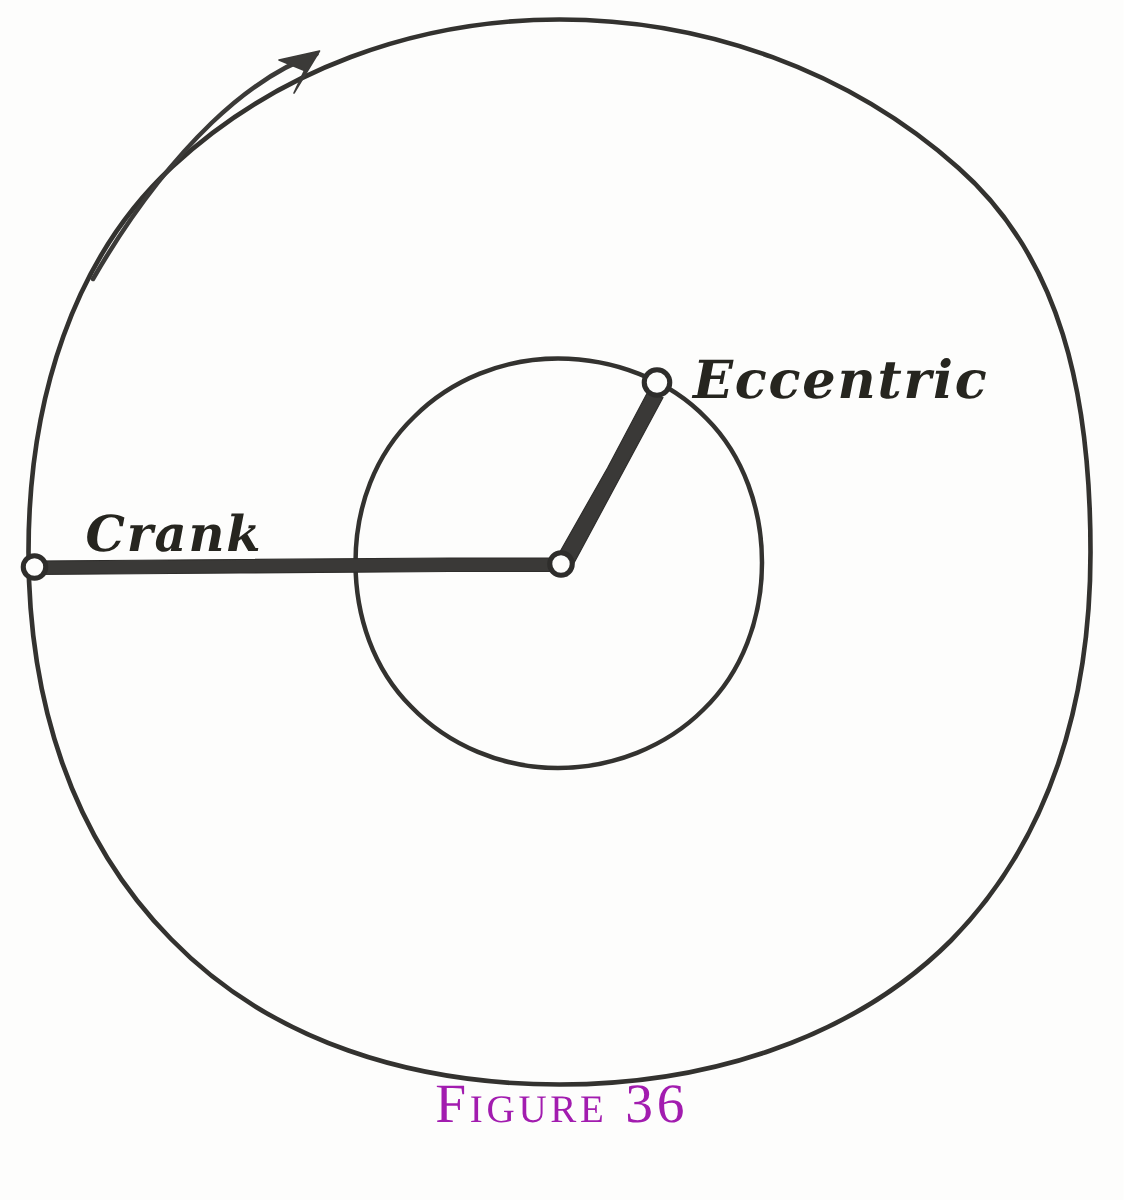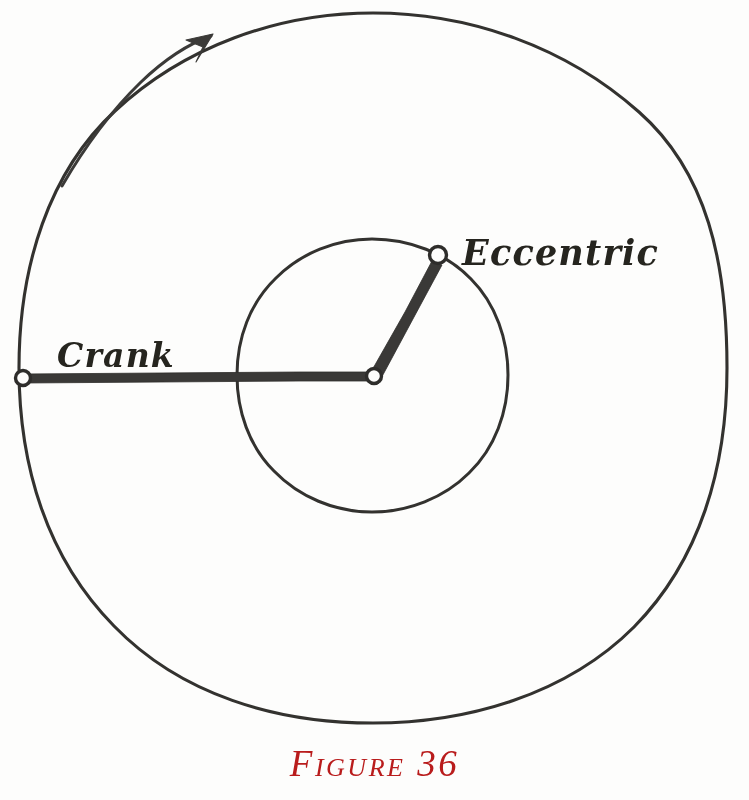--- a/index.html
+++ b/index.html
@@ -70,30 +70,29 @@
   }
   #label-crank {
     font-size: 33px;
   }
   #label-eccentric {
     font-size: 35px;
   }
   #caption-figure {
     position: absolute;
     left: 0;
-    top: 742px;
+    top: 715px;
     width: 749px;
     text-align: center;
     font-family: "Liberation Serif", serif;
     font-size: 37px;
     font-variant: small-caps;
     letter-spacing: 2.5px;
-    color: #b91c1c;
+    color: #a21caf;
     white-space: pre;
-    font-style: italic;
   }
 </style>
 </head>
 <body>
 
 <div id="figure-page">
 
   <svg id="diagram-svg" viewBox="0 0 749 800" aria-label="Crank and eccentric diagram">
 
     <g>

